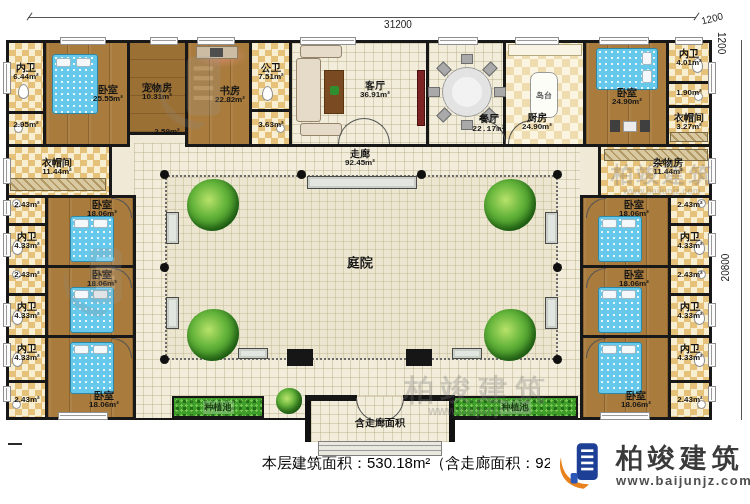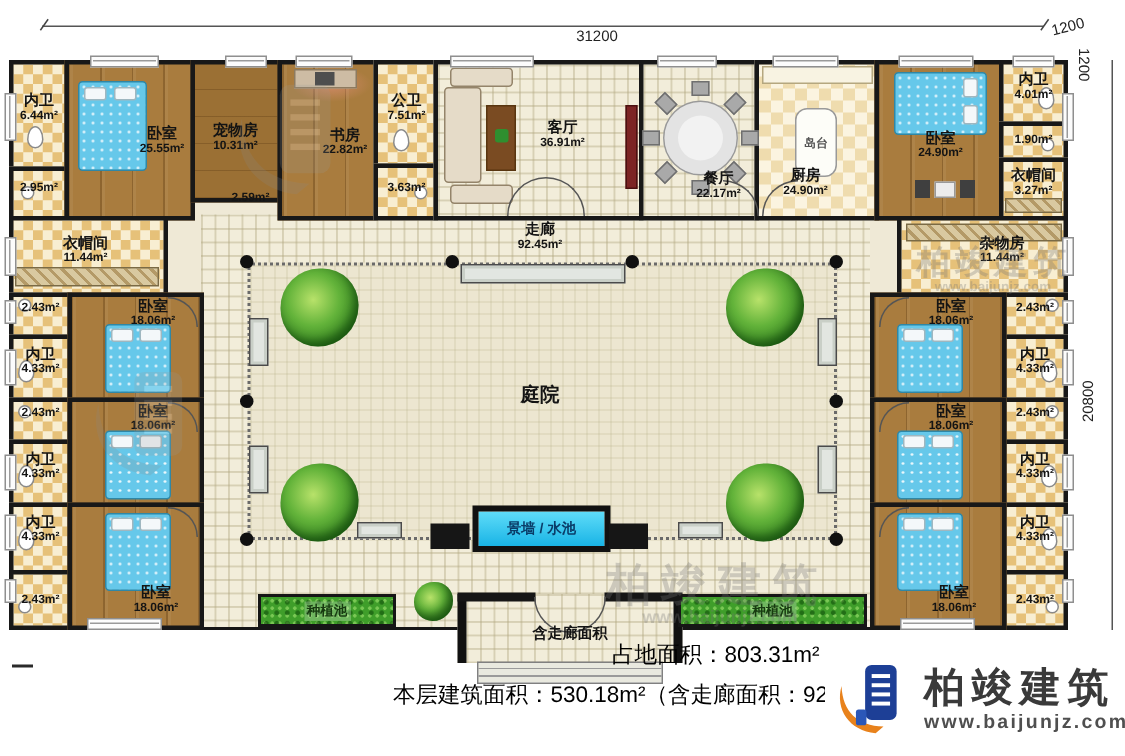--- a/index.html
+++ b/index.html
@@ -114,23 +114,20 @@
   <div class="bench" style="left:307px;top:176px;width:110px;height:13px;"></div>
   <div class="bench" style="left:166px;top:212px;width:13px;height:32px;"></div>
   <div class="bench" style="left:166px;top:297px;width:13px;height:32px;"></div>
   <div class="bench" style="left:545px;top:212px;width:13px;height:32px;"></div>
   <div class="bench" style="left:545px;top:297px;width:13px;height:32px;"></div>
   <div class="bench" style="left:238px;top:348px;width:30px;height:11px;"></div>
   <div class="bench" style="left:452px;top:348px;width:30px;height:11px;"></div>
 
   <div class="wall" style="left:287px;top:349px;width:26px;height:17px;"></div>
   <div class="wall" style="left:406px;top:349px;width:26px;height:17px;"></div>
-  <div class="abs" style="left:315px;top:337px;width:92px;height:31px;border:4px solid #111;box-sizing:border-box;background:linear-gradient(#5fdcf8,#19b4e6);z-index:10;display:flex;align-items:center;justify-content:center;">
-    <span style="font-size:9.5px;font-weight:bold;color:#0a3c68;">景墙 / 水池</span>
-  </div>
 
   <div class="abs green" style="left:172px;top:396px;width:92px;height:22px;border:2px solid #161616;box-sizing:border-box;z-index:10;display:flex;align-items:center;justify-content:center;">
     <span style="font-size:9px;font-weight:bold;color:#173a10;background:rgba(255,255,255,.25);padding:0 2px;">种植池</span>
   </div>
   <div class="abs green" style="left:452px;top:396px;width:126px;height:22px;border:2px solid #161616;box-sizing:border-box;z-index:10;display:flex;align-items:center;justify-content:center;">
     <span style="font-size:9px;font-weight:bold;color:#173a10;background:rgba(255,255,255,.25);padding:0 2px;">种植池</span>
   </div>
   <div class="tree" style="left:276px;top:388px;width:26px;height:26px;z-index:14;"></div>
 
   <div class="abs tile" style="left:305px;top:396px;width:150px;height:46px;border-left:6px solid #111;border-right:6px solid #111;box-sizing:border-box;z-index:9;"></div>
@@ -280,21 +277,21 @@
       <span class="rm-n">公卫</span>
       <span class="rm-a">7.51m²</span>
     </div>
   <div class="rm" style="left:249px;top:121px;width:44px;">
       <span class="rm-a">3.63m²</span>
     </div>
   <div class="rm" style="left:340px;top:80px;width:70px;">
       <span class="rm-n">客厅</span>
       <span class="rm-a">36.91m²</span>
     </div>
-  <div class="rm" style="left:444px;top:114px;width:70px;">
+  <div class="rm" style="left:454px;top:114px;width:70px;font-family:Liberation Mono, monospace;">
       <span class="rm-n">餐厅</span>
       <span class="rm-a">22.17m²</span>
     </div>
   <div class="rm" style="left:502px;top:112px;width:70px;">
       <span class="rm-n">厨房</span>
       <span class="rm-a">24.90m²</span>
     </div>
   <div class="rm" style="left:595px;top:87px;width:64px;">
       <span class="rm-n">卧室</span>
       <span class="rm-a">24.90m²</span>
@@ -414,21 +411,20 @@
     <rect x="31" y="27" width="14" height="3" fill="#fff"></rect>
       <rect x="31" y="34" width="14" height="3" fill="#fff"></rect>
   </svg>
   <div class="wm" style="left:588px;top:160px;width:150px;font-size:22px;letter-spacing:4px;">柏竣建筑</div>
   <div class="wm" style="left:592px;top:186px;width:140px;font-size:9px;">www.baijunjz.com</div>
   <div class="wm" style="left:368px;top:370px;width:220px;font-size:30px;letter-spacing:7px;">柏竣建筑</div>
   <div class="wm" style="left:395px;top:404px;width:170px;font-size:12px;">www.baijunjz.com</div>
 
   <div class="abs" style="left:8px;top:440px;z-index:50;border-bottom:2px solid #2a2a2a;padding:0 12px 3px 2px;display:flex;align-items:baseline;gap:18px;">
   </div>
-  <div class="stat" style="left:408px;top:427px;">占地面积：803.31m²</div>
   <div class="stat" style="left:262px;top:454px;">本层建筑面积：530.18m²（含走廊面积：92.45m²）</div>
 
   <div class="abs" style="left:550px;top:436px;display:flex;align-items:center;gap:6px;z-index:55;background:#ffffff;padding:2px 4px;">
     <svg style="width:56px;height:56px;" viewBox="0 0 64 64">
       <path d="M34 58 C14 56 3 40 8 22 C9 42 20 52 40 53 Z" fill="#e8821c"></path>
       <rect x="26" y="6" width="24" height="42" rx="5" fill="#1d3f96"></rect>
       <rect x="31" y="13" width="14" height="3" fill="#fff"></rect>
         <rect x="31" y="20" width="14" height="3" fill="#fff"></rect>
       <rect x="31" y="27" width="14" height="3" fill="#fff"></rect>
         <rect x="31" y="34" width="14" height="3" fill="#fff"></rect>

